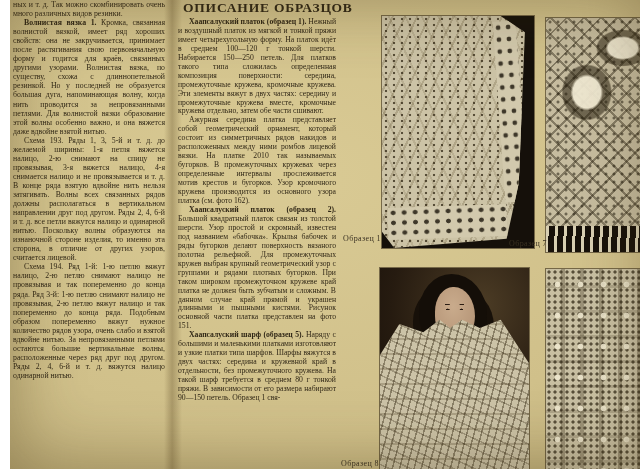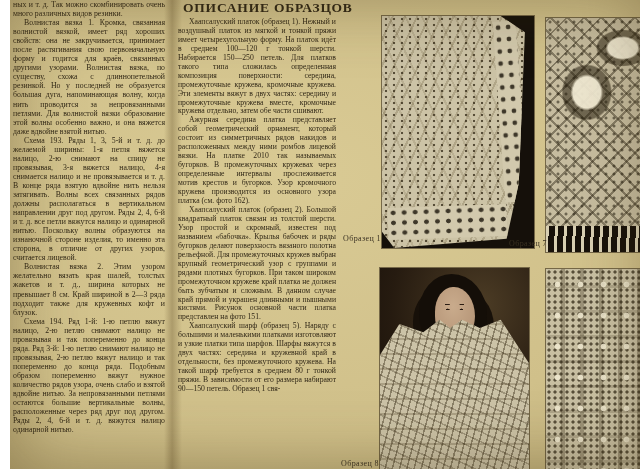--- a/index.html
+++ b/index.html
@@ -21,21 +21,21 @@
   .gutter {
     position:absolute; left:154px; top:0; width:18px; height:100%;
     background: linear-gradient(90deg, rgba(80,60,25,0) 0%, rgba(80,60,25,.30) 45%, rgba(80,60,25,0) 100%);
   }
 
   .col { position:absolute; top:0; text-align:justify; }
   .col-left { left:3px;  width:152px; font-size:7.8px; line-height:9.05px; }
   .col-mid  { left:168px; width:158px; font-size:7.7px; line-height:8.95px; }
   .col p { margin:0; text-indent:11px; }
   .col p.cont { text-indent:0; }
-  .col b { font-weight:normal; }
+  .col b { font-weight:bold; }
 
   .heading {
     font-size:13.5px; font-weight:bold; letter-spacing:.8px;
     margin:4px 0 5px 5px; white-space:nowrap; text-align:left;
   }
 
   .photo {
     position:absolute; overflow:hidden;
     outline:1px solid rgba(40,30,14,.55);
     background:#15100a;
@@ -152,21 +152,20 @@
 <body>
 
 <div class="spread">
 
   <div class="gutter"></div>
 
   <div class="col col-left">
     <p class="cont"><b></b><span>ных и т. д. Так можно скомбинировать очень много различных видов резинки.</span></p>
     <p><b>Волнистая вязка 1.</b><span> Кромка, связанная волнистой вязкой, имеет ряд хороших свойств: она не закручивается, принимает после растягивания свою первоначальную форму и годится для краёв, связанных другими узорами. Волнистая вязка, по существу, схожа с длиннопетельной резинкой. Но у последней не образуется большая дуга, напоминающая волну, когда нить проводится за непровязанными петлями. Для волнистой вязки образование этой волны особенно важно, и она вяжется даже вдвойне взятой нитью.</span></p>
     <p><b></b><span>Схема 193. Ряды 1, 3, 5-й и т. д. до желаемой ширины: 1-я петля вяжется налицо, 2-ю снимают на спицу не провязывая, 3-я вяжется налицо, 4-я снимается налицо и не провязывается и т. д. В конце ряда взятую вдвойне нить нельзя затягивать. Волны всех связанных рядов должны располагаться в вертикальном направлении друг под другом. Ряды 2, 4, 6-й и т. д. все петли вяжутся налицо и одинарной нитью. Поскольку волны образуются на изнаночной стороне изделия, то именно эта сторона, в отличие от других узоров, считается лицевой.</span></p>
-    <p><b>Волнистая вязка 2.</b><span> Этим узором желательно вязать края шалей, толстых жакетов и т. д., ширина которых не превышает 8 см. Край шириной в 2—3 ряда подходит также для кружевных кофт и блузок.</span></p>
     <p><b></b><span>Схема 194. Ряд 1-й: 1-ю петлю вяжут налицо, 2-ю петлю снимают налицо не провязывая и так попеременно до конца ряда. Ряд 3-й: 1-ю петлю снимают налицо не провязывая, 2-ю петлю вяжут налицо и так попеременно до конца ряда. Подобным образом попеременно вяжут нужное количество рядов узора, очень слабо и взятой вдвойне нитью. За непровязанными петлями остаются большие вертикальные волны, расположенные через ряд друг под другом. Ряды 2, 4, 6-й и т. д. вяжутся налицо одинарной нитью.</span></p>
   </div>
 
   <div class="col col-mid">
     <h1 class="heading">ОПИСАНИЕ ОБРАЗЦОВ</h1>
     <p><b>Хаапсалуский платок (образец 1).</b><span> Нежный и воздушный платок из мягкой и тонкой пряжи имеет четырехугольную форму. На платок идёт в среднем 100—120 г тонкой шерсти. Набирается 150—250 петель. Для платков такого типа сложилась определенная композиция поверхности: середина, промежуточные кружева, кромочные кружева. Эти элементы вяжут в двух частях: середину и промежуточные кружева вместе, кромочные кружева отдельно, затем обе части сшивают.</span></p>
     <p><b></b><span>Ажурная середина платка представляет собой геометрический орнамент, который состоит из симметричных рядов накидов и расположенных между ними ромбов лицевой вязки. На платке 2010 так называемых бугорков. В промежуточных кружевах через определенные интервалы прослеживается мотив крестов и бугорков. Узор кромочного кружева производится из основного узора платка (см. фото 162).</span></p>
     <p><b>Хаапсалуский платок (образец 2).</b><span> Большой квадратный платок связан из толстой шерсти. Узор простой и скромный, известен под названием «бабочка». Крылья бабочек и ряды бугорков делают поверхность вязаного полотна рельефной. Для промежуточных кружев выбран крупный геометрический узор с группами и рядами плотных бугорков. При таком широком промежуточном кружеве край платка не должен быть зубчатым и сложным. В данном случае край прямой и украшен длинными и пышными кистями. Рисунок основной части платка представлен на фото 151.</span></p>
     <p><b>Хаапсалуский шарф (образец 5).</b><span> Наряду с большими и маленькими платками изготовляют и узкие платки типа шарфов. Шарфы вяжутся в двух частях: середина и кружевной край в отдельности, без промежуточного кружева. На такой шарф требуется в среднем 80 г тонкой пряжи. В зависимости от его размера набирают 90—150 петель. Образец 1 свя-</span></p>
   </div>

